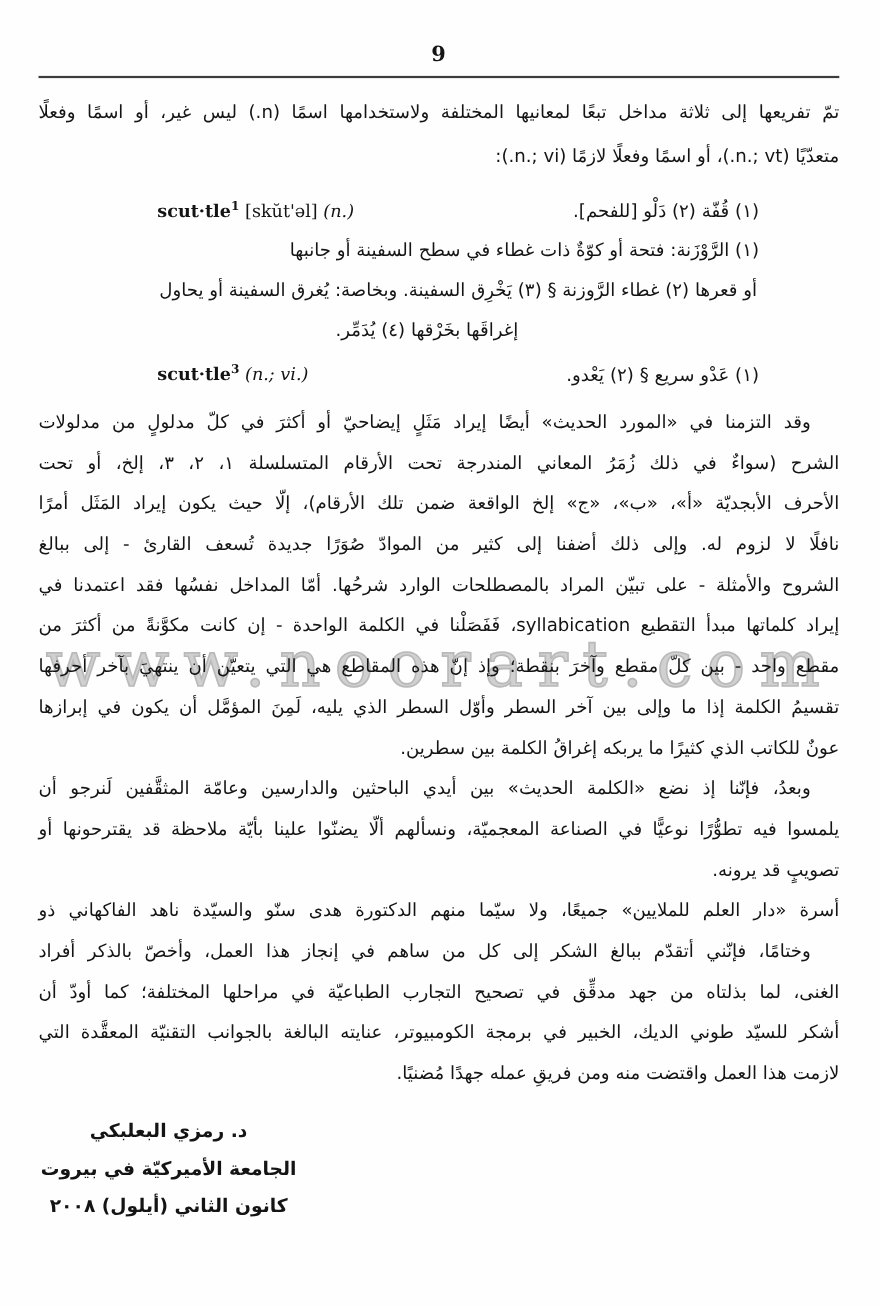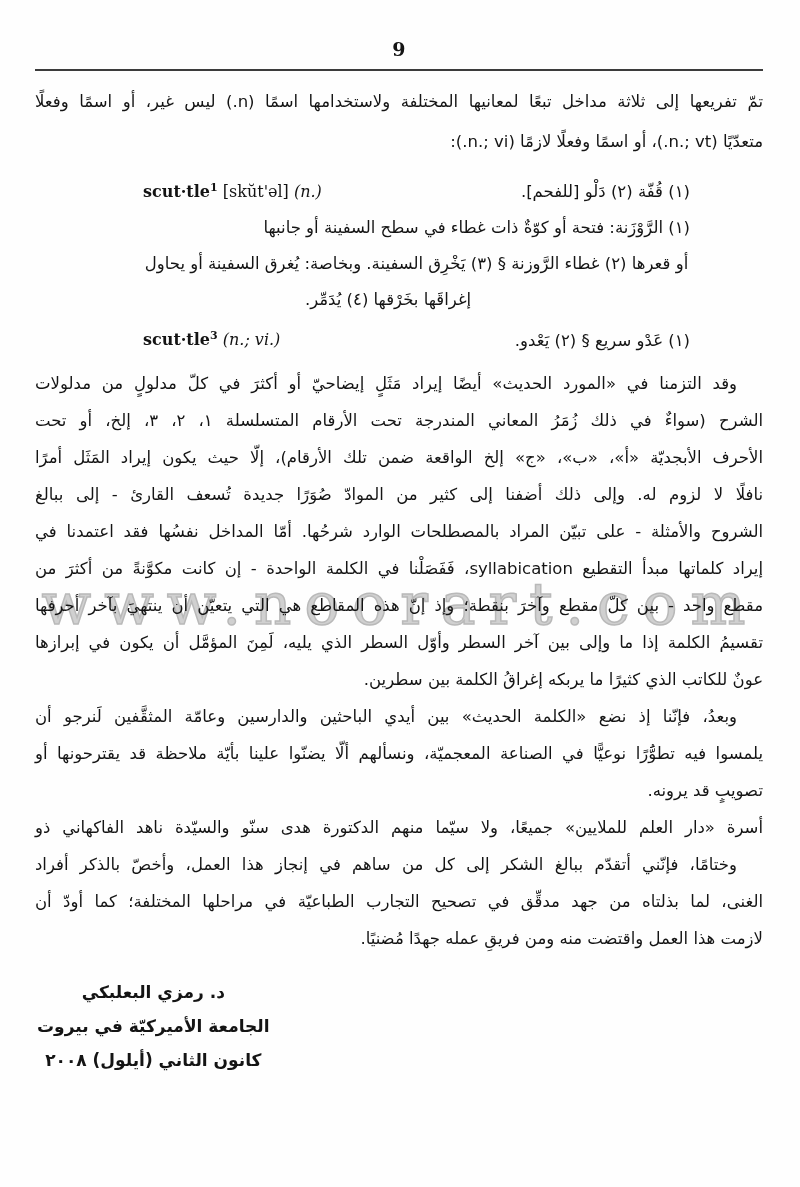--- a/index.html
+++ b/index.html
@@ -151,20 +151,21 @@
   <div class="para">
     <div class="line first">وبعدُ، فإنّنا إذ نضع «الكلمة الحديث» بين أيدي الباحثين والدارسين وعامّة المثقَّفين لَنرجو أن</div>
     <div class="line">يلمسوا فيه تطوُّرًا نوعيًّا في الصناعة المعجميّة، ونسألهم ألّا يضنّوا علينا بأيّة ملاحظة قد يقترحونها أو</div>
     <div class="line last">تصويبٍ قد يرونه.</div>
   </div>
 
   <div class="para">
     <div class="line">أسرة «دار العلم للملايين» جميعًا، ولا سيّما منهم الدكتورة هدى سنّو والسيّدة ناهد الفاكهاني ذو</div>
     <div class="line first">وختامًا، فإنّني أتقدّم ببالغ الشكر إلى كل من ساهم في إنجاز هذا العمل، وأخصّ بالذكر أفراد</div>
     <div class="line">الغنى، لما بذلتاه من جهد مدقِّق في تصحيح التجارب الطباعيّة في مراحلها المختلفة؛ كما أودّ أن</div>
+    <div class="line">أشكر للسيّد طوني الديك، الخبير في برمجة الكومبيوتر، عنايته البالغة بالجوانب التقنيّة المعقَّدة التي</div>
     <div class="line last">لازمت هذا العمل واقتضت منه ومن فريقِ عمله جهدًا مُضنيًا.</div>
   </div>
 
 
   <div class="signature">
     <div>د. رمزي البعلبكي</div>
     <div>الجامعة الأميركيّة في بيروت</div>
     <div>كانون الثاني (أيلول) ٢٠٠٨</div>
   </div>
 

